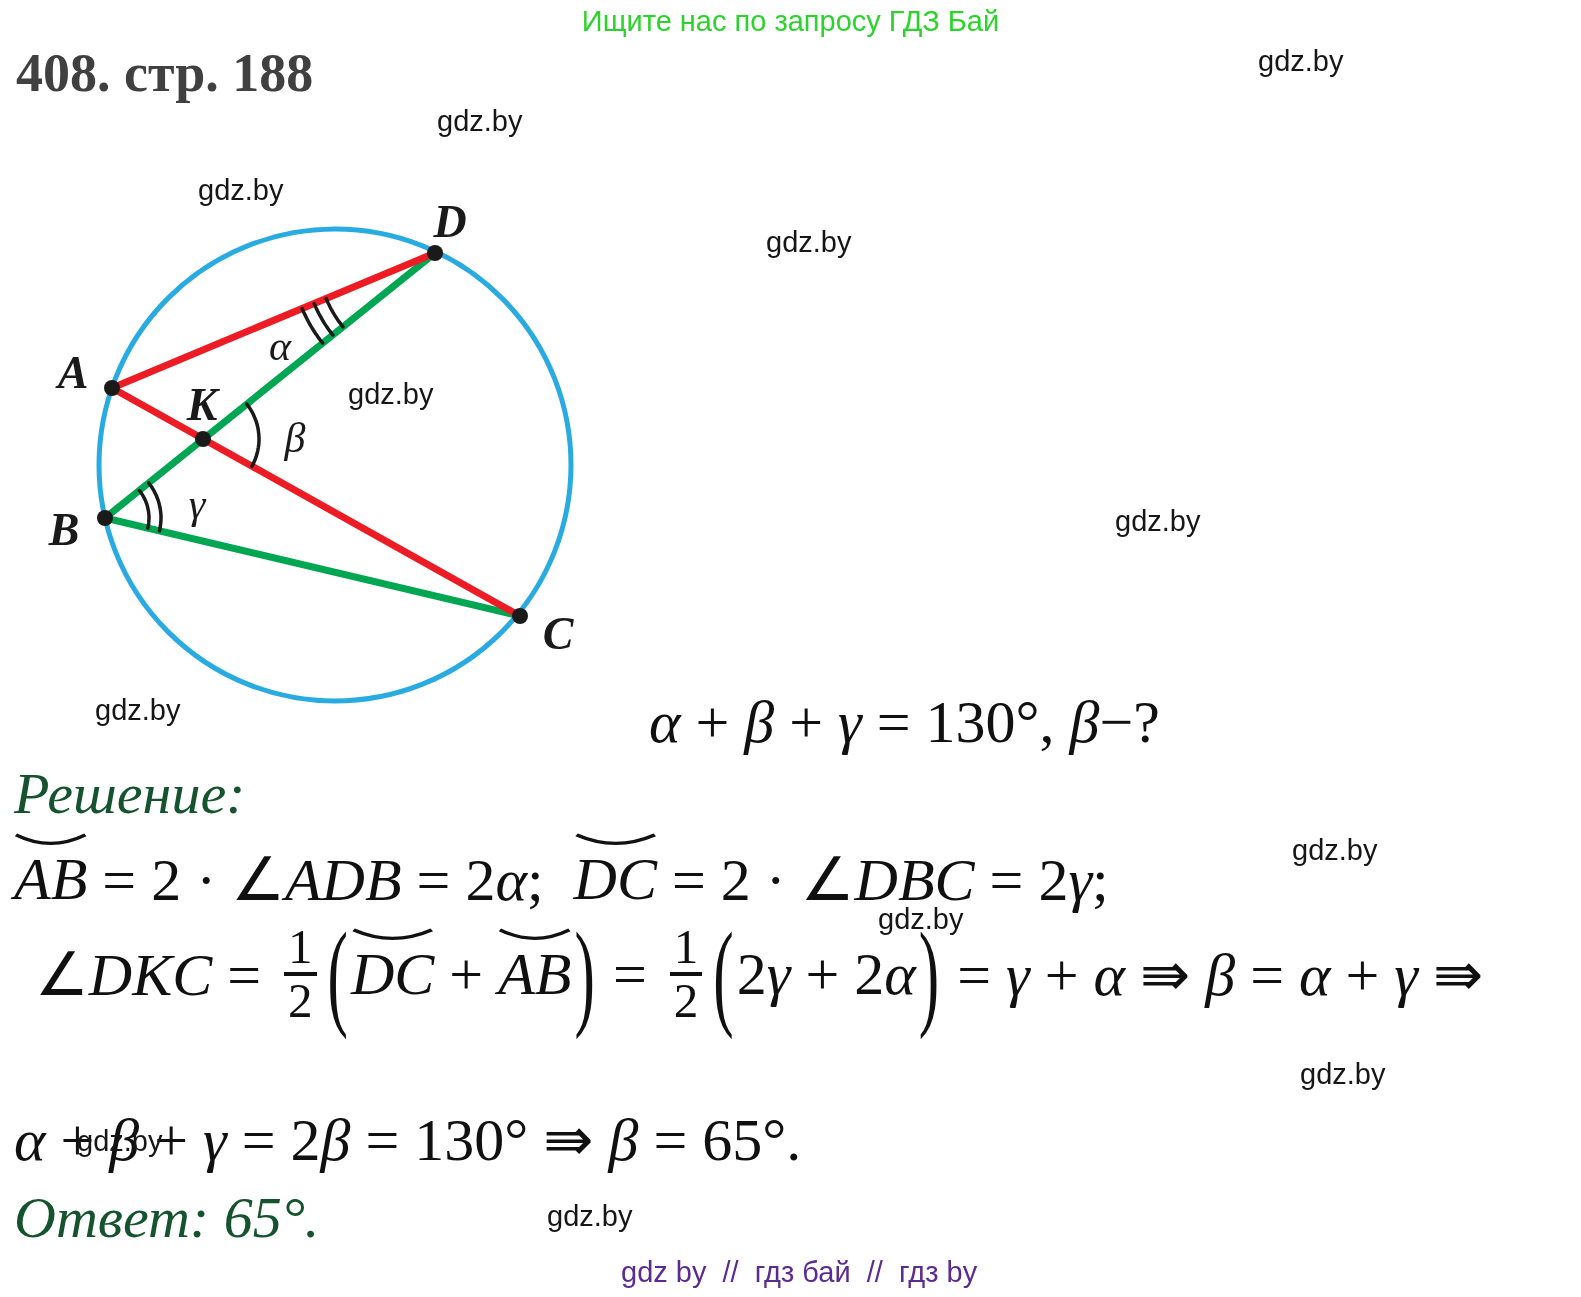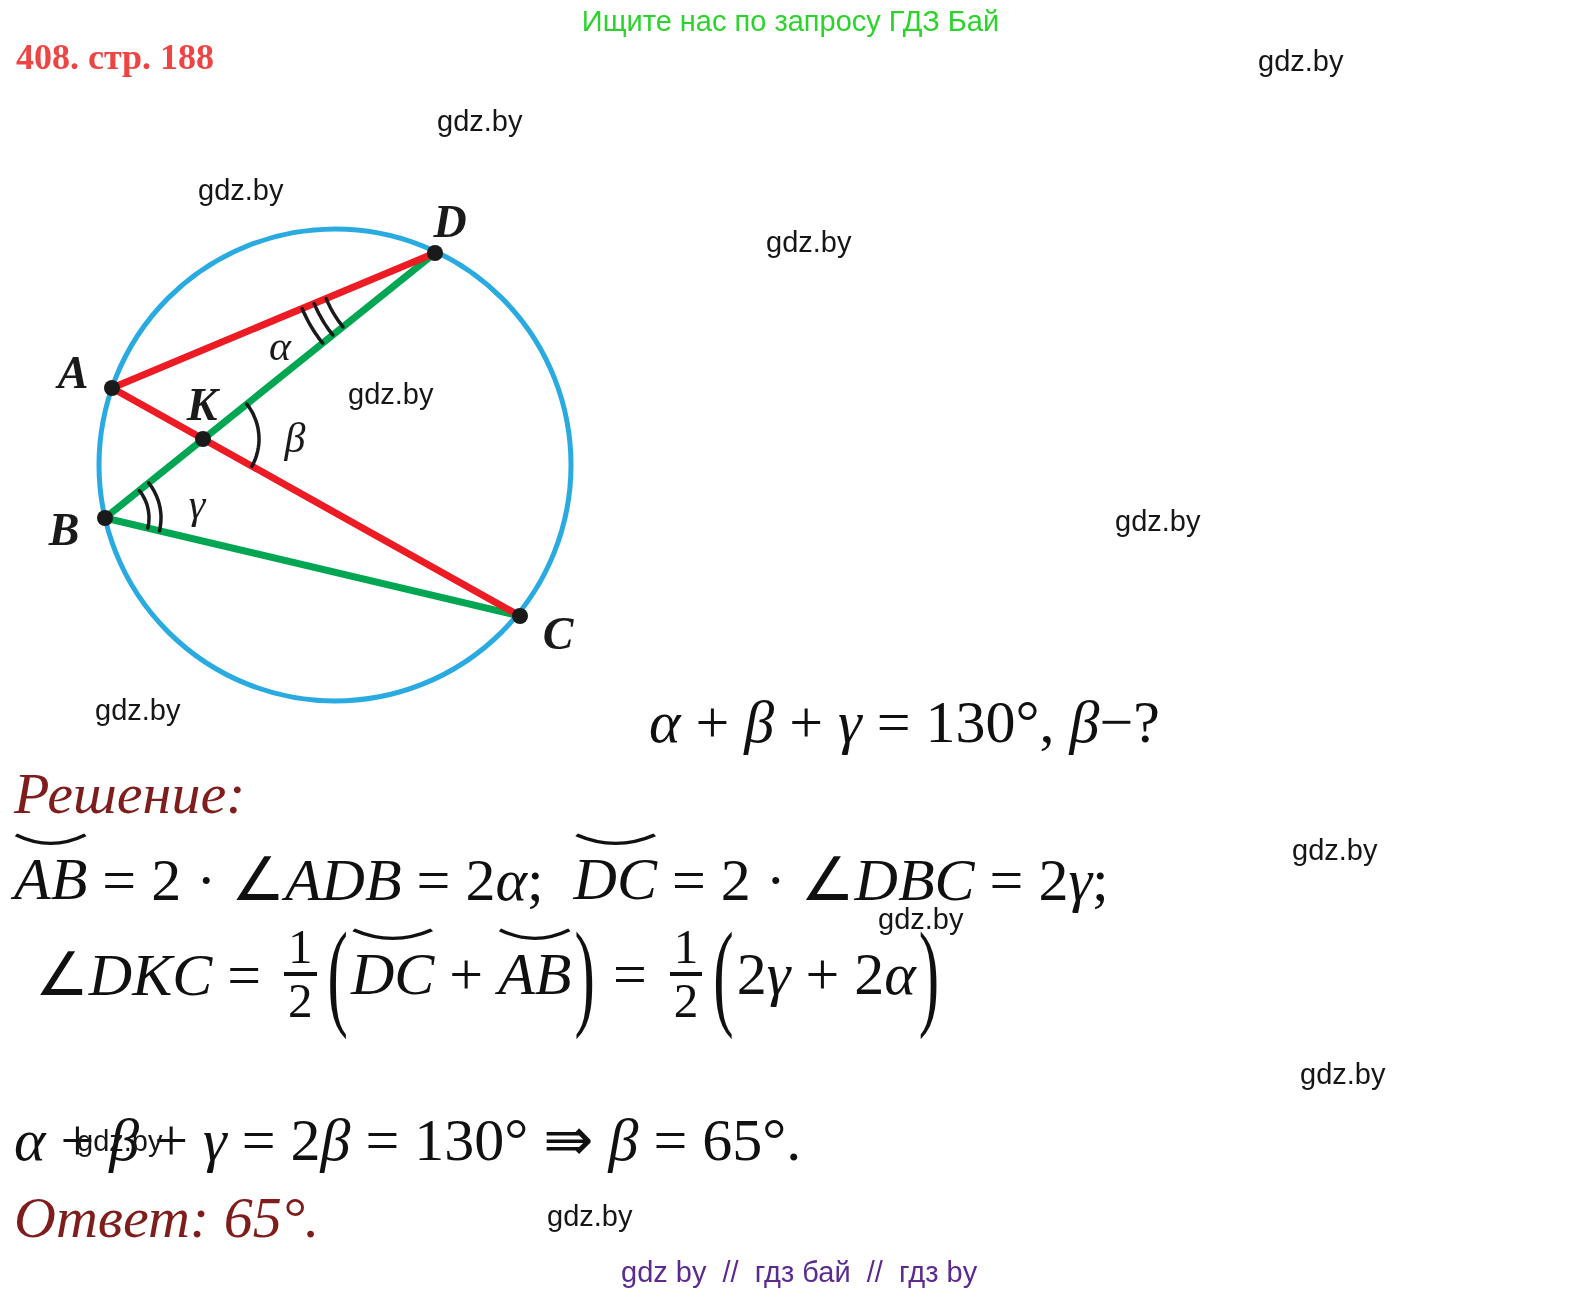--- a/index.html
+++ b/index.html
@@ -1,30 +1,30 @@
 <!DOCTYPE html>
 <html><head>
 <meta charset="utf-8">
 <style>
   html,body{margin:0;padding:0;}
   body{width:1581px;height:1297px;position:relative;overflow:hidden;background:#ffffff;
        font-family:"Liberation Serif",serif;color:#111;}
   .promo{position:absolute;top:5px;left:50%;transform:translateX(-50%);
          font-family:"Liberation Sans",sans-serif;font-size:29px;white-space:pre;}
-  .title{position:absolute;left:16px;top:36px;font-family:"Liberation Serif",serif;
-         font-weight:bold;font-size:36px;color:#ef4444;}
+  .title{position:absolute;left:16px;top:42px;font-family:"Liberation Serif",serif;
+         font-weight:bold;font-size:54px;color:#404040;}
   .wm{position:absolute;font-family:"Liberation Sans",sans-serif;font-size:29px;
       color:#161616;white-space:pre;}
   .diagram{position:absolute;left:40px;top:185px;}
   .mathline{position:absolute;font-family:"Liberation Serif",serif;font-size:60px;
             color:#101010;white-space:pre;display:flex;align-items:center;}
   .mathline i{font-style:italic;}
   .mtext{white-space:pre;}
   .cursive{position:absolute;font-family:"Liberation Serif",serif;font-style:italic;
-           font-size:58px;color:#7f1d1d;white-space:pre;}
+           font-size:58px;color:#14532d;white-space:pre;}
   .frac{display:inline-flex;flex-direction:column;text-align:center;font-size:0.82em;
         line-height:1.02;margin:0 8px;vertical-align:middle;}
   .frac .den{border-top:4px solid #101010;padding:0 4px;}
   .frac .num{padding:0 4px;}
   .paren{display:inline-block;transform:scaleY(1.95);font-size:1.02em;margin:0 3px;}
   .overarc{position:relative;display:inline-block;}
   .overarc svg{position:absolute;top:-13px;left:-3px;width:calc(100% + 6px);height:17px;}
   .arctext{white-space:pre;}
   .footer{position:absolute;left:605px;top:1256px;font-family:"Liberation Sans",sans-serif;
           font-size:29px;white-space:pre;margin-left:16px;}
@@ -75,21 +75,21 @@
 <div class="cursive" style="left:14px;top:760px;">Решение:</div>
 <div class="mathline" style="left:14px;top:844px;" id="sol-line-0"><span class="overarc"><svg viewBox="0 0 64 18" preserveAspectRatio="none">
         <path d="M4 3 Q32 21 60 3" fill="none" stroke="#111" stroke-width="3.4"></path>
       </svg><span class="arctext"><i>AB</i></span></span><span class="mtext"> = 2 · ∠<i>ADB</i> = 2<i>α</i>;  </span><span class="overarc"><svg viewBox="0 0 64 18" preserveAspectRatio="none">
         <path d="M4 3 Q32 21 60 3" fill="none" stroke="#111" stroke-width="3.4"></path>
       </svg><span class="arctext"><i>DC</i></span></span><span class="mtext"> = 2 · ∠<i>DBC</i> = 2<i>γ</i>;</span></div>
 <div class="mathline" style="left:14px;top:914px;min-height:120px;margin-left:21px;" id="sol-line-1"><span class="mtext">∠<i>DKC</i> = </span><span class="frac"><span class="num">1</span><span class="den">2</span></span><span class="paren">(</span><span class="overarc"><svg viewBox="0 0 64 18" preserveAspectRatio="none">
         <path d="M4 3 Q32 21 60 3" fill="none" stroke="#111" stroke-width="3.4"></path>
       </svg><span class="arctext"><i>DC</i></span></span><span class="mtext"> + </span><span class="overarc"><svg viewBox="0 0 64 18" preserveAspectRatio="none">
         <path d="M4 3 Q32 21 60 3" fill="none" stroke="#111" stroke-width="3.4"></path>
-      </svg><span class="arctext"><i>AB</i></span></span><span class="paren">)</span><span class="mtext"> = </span><span class="frac"><span class="num">1</span><span class="den">2</span></span><span class="paren">(</span><span class="mtext">2<i>γ</i> + 2<i>α</i></span><span class="paren">)</span></div>
+      </svg><span class="arctext"><i>AB</i></span></span><span class="paren">)</span><span class="mtext"> = </span><span class="frac"><span class="num">1</span><span class="den">2</span></span><span class="paren">(</span><span class="mtext">2<i>γ</i> + 2<i>α</i></span><span class="paren">)</span><span class="mtext"> = <i>γ</i> + <i>α</i> ⇛ <i>β</i> = <i>α</i> + <i>γ</i> ⇛</span></div>
 <div class="mathline" style="left:14px;top:1104px;" id="sol-line-2"><span class="mtext"><i>α</i> + <i>β</i> + <i>γ</i> = 2<i>β</i> = 130° ⇛ <i>β</i> = 65°.</span></div>
 <div class="cursive" style="left:14px;top:1184px;">Ответ: 65°.</div>
 <div class="footer" style="color: rgb(91, 43, 145);">gdz by  //  гдз бай  //  гдз by</div>
 <div id="wm-layer">
     <div class="wm" style="left: 437px; top: 105px;">gdz.by</div>
     <div class="wm" style="left: 1258px; top: 45px;">gdz.by</div>
     <div class="wm" style="left: 198px; top: 174px;">gdz.by</div>
     <div class="wm" style="left: 766px; top: 226px;">gdz.by</div>
     <div class="wm" style="left: 348px; top: 378px;">gdz.by</div>
     <div class="wm" style="left: 1115px; top: 505px;">gdz.by</div>

